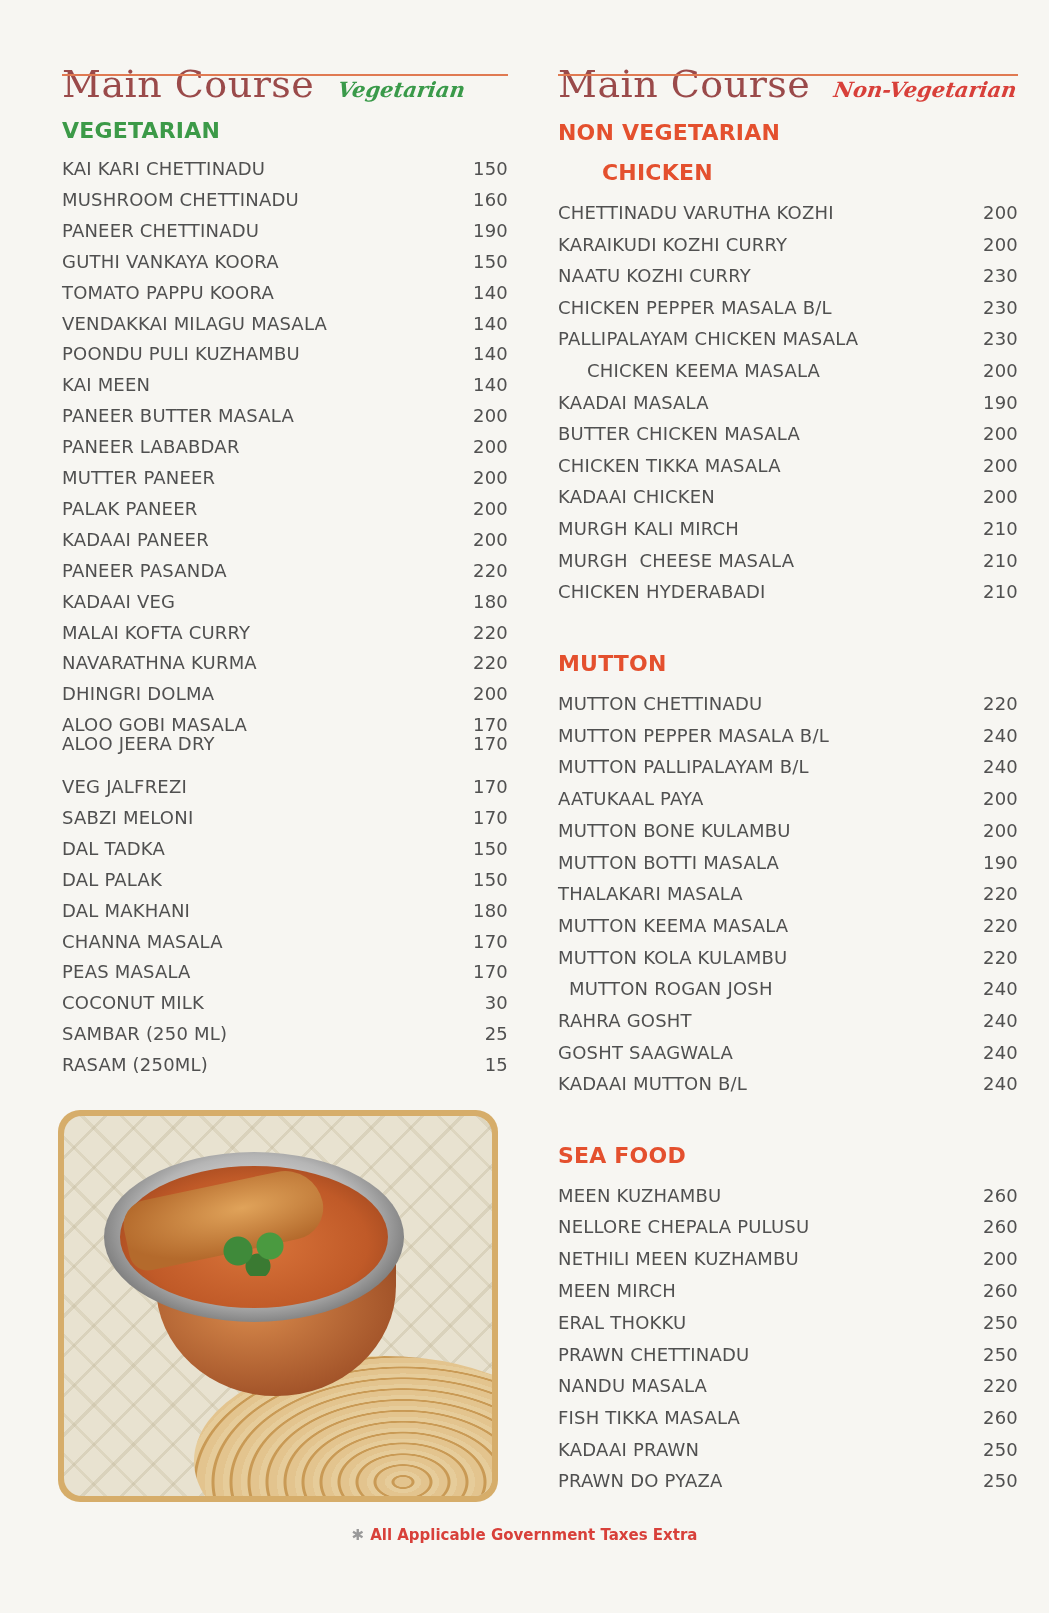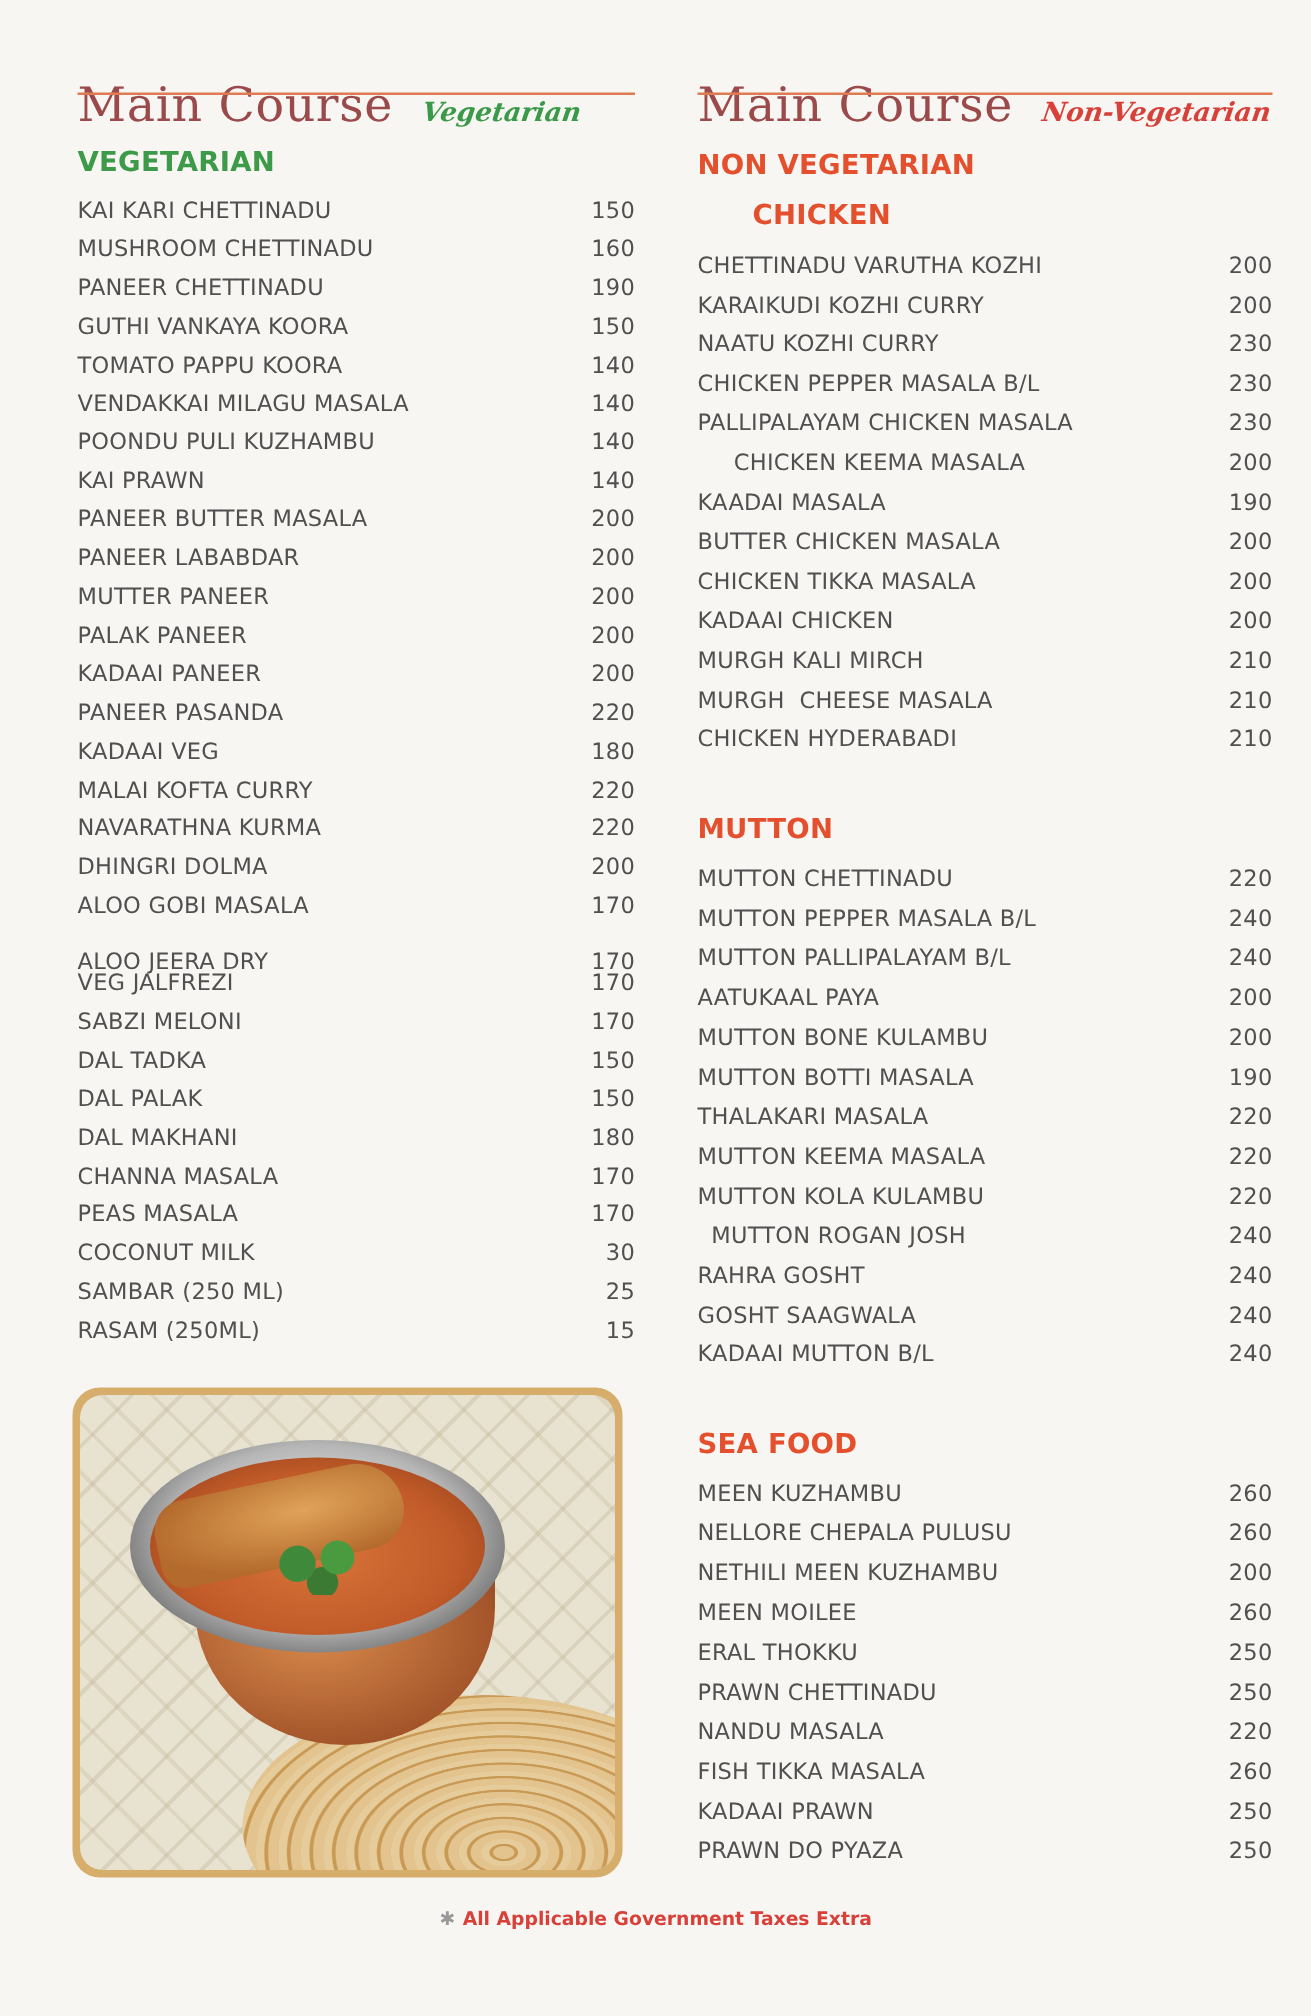--- a/index.html
+++ b/index.html
@@ -164,21 +164,21 @@
       </div>
       <div class="item" style="top: 154.5px;">
         <span class="name">VENDAKKAI MILAGU MASALA</span>
         <span class="price">140</span>
       </div>
       <div class="item" style="top: 185.4px;">
         <span class="name">POONDU PULI KUZHAMBU</span>
         <span class="price">140</span>
       </div>
       <div class="item" style="top: 216.3px;">
-        <span class="name">KAI PRAWN</span>
+        <span class="name">KAI MEEN</span>
         <span class="price">140</span>
       </div>
       <div class="item" style="top: 247.2px;">
         <span class="name">PANEER BUTTER MASALA</span>
         <span class="price">200</span>
       </div>
       <div class="item" style="top: 278.1px;">
         <span class="name">PANEER LABABDAR</span>
         <span class="price">200</span>
       </div>
@@ -211,21 +211,21 @@
         <span class="price">220</span>
       </div>
       <div class="item" style="top: 525.3px;">
         <span class="name">DHINGRI DOLMA</span>
         <span class="price">200</span>
       </div>
       <div class="item" style="top: 556.2px;">
         <span class="name">ALOO GOBI MASALA</span>
         <span class="price">170</span>
       </div>
-      <div class="item" style="top: 601px; gap: 40px;">
+      <div class="item" style="top: 575px; gap: 40px;">
         <span class="name">ALOO JEERA DRY</span>
         <span class="price">170</span>
       </div>
       <div class="item" style="top: 618px;">
         <span class="name">VEG JALFREZI</span>
         <span class="price">170</span>
       </div>
       <div class="item" style="top: 648.9px;">
         <span class="name">SABZI MELONI</span>
         <span class="price">170</span>
@@ -405,21 +405,21 @@
       </div>
       <div class="item" style="top: 31px;">
         <span class="name">NELLORE CHEPALA PULUSU</span>
         <span class="price">260</span>
       </div>
       <div class="item" style="top: 63.4px;">
         <span class="name">NETHILI MEEN KUZHAMBU</span>
         <span class="price">200</span>
       </div>
       <div class="item" style="top: 95.1px;">
-        <span class="name">MEEN MOILEE</span>
+        <span class="name">MEEN MIRCH</span>
         <span class="price">260</span>
       </div>
       <div class="item" style="top: 126.8px;">
         <span class="name">ERAL THOKKU</span>
         <span class="price">250</span>
       </div>
       <div class="item" style="top: 158.5px;">
         <span class="name">PRAWN CHETTINADU</span>
         <span class="price">250</span>
       </div>

